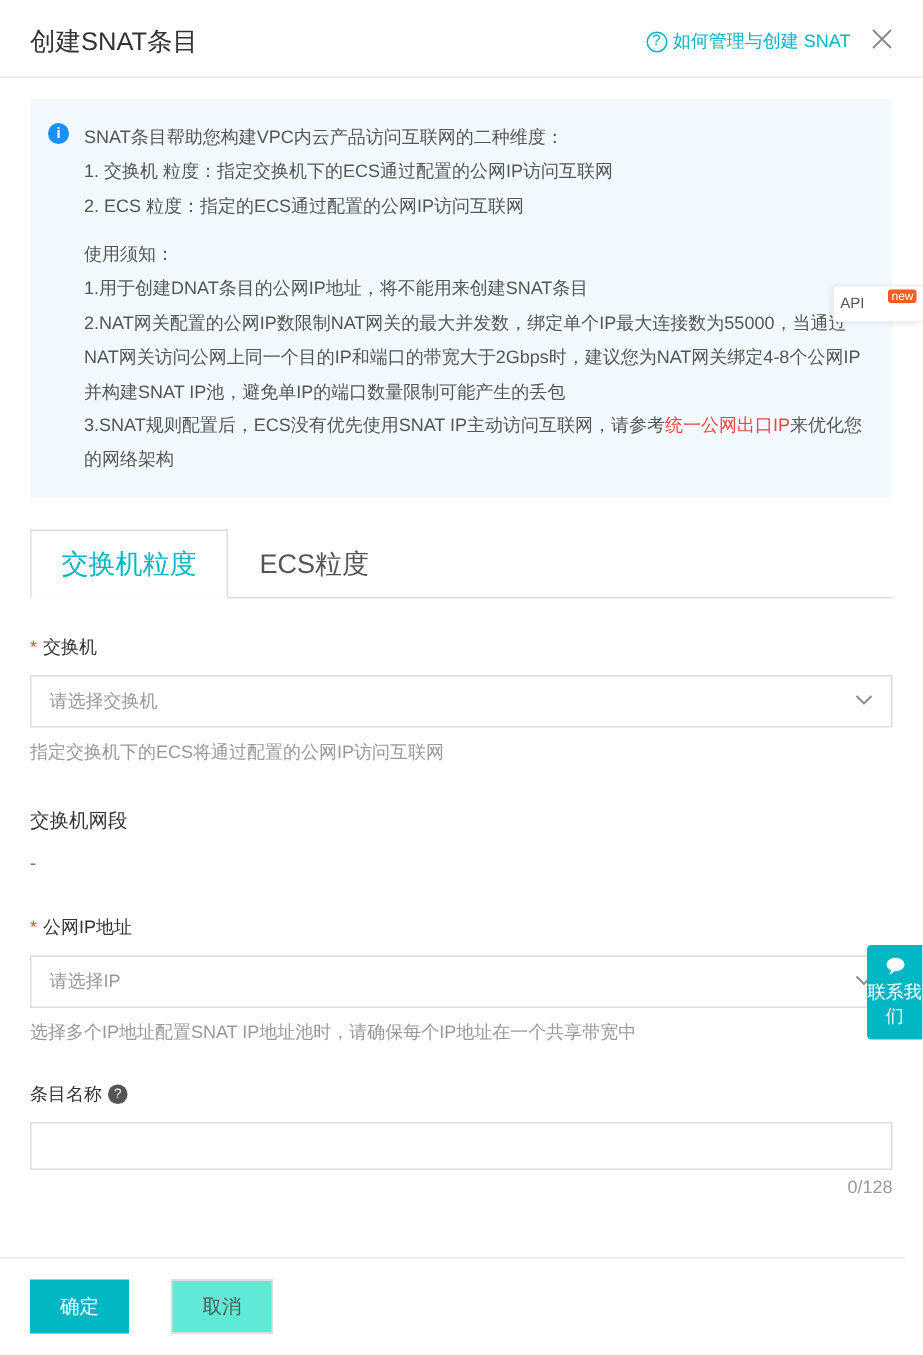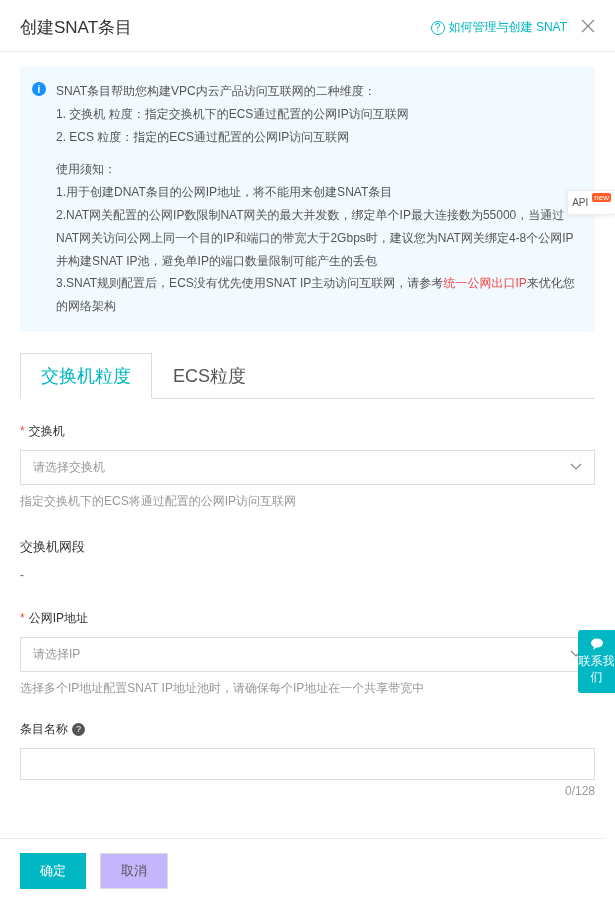--- a/index.html
+++ b/index.html
@@ -177,47 +177,47 @@
     margin-top: 4px;
   }
   .footer {
     position: absolute;
     bottom: 0;
     left: 0;
     right: 12px;
     border-top: 1px solid #e8e8e8;
     padding: 14px 20px;
     display: flex;
-    gap: 14px;
+    gap: 28px;
     background: #fff;
   }
   .btn {
     padding: 8px 20px;
     font-size: 13px;
     border: none;
     cursor: pointer;
   }
   .btn-primary { background: #00b7c3; color: #fff; }
-  .btn-secondary { background: #c4b5fd; color: #555; border: 1px solid #ddd; }
+  .btn-secondary { background: #5eead4; color: #555; border: 1px solid #ddd; }
   .side-tab-api {
     position: absolute;
     right: 0;
     top: 190px;
     background: #fff;
     border: 1px solid #eee;
     border-right: none;
     box-shadow: -1px 1px 4px rgba(0,0,0,0.08);
     border-radius: 3px 0 0 3px;
     padding: 6px 4px;
     font-size: 10px;
     color: #555;
     cursor: pointer;
     display: flex;
     align-items: center;
-    gap: 4px;
+    gap: 16px;
   }
   .api-new {
     background: #ff5b22;
     color: #fff;
     border-radius: 2px;
     font-size: 8px;
     padding: 0 2px;
     position: relative;
     top: -5px;
   }

